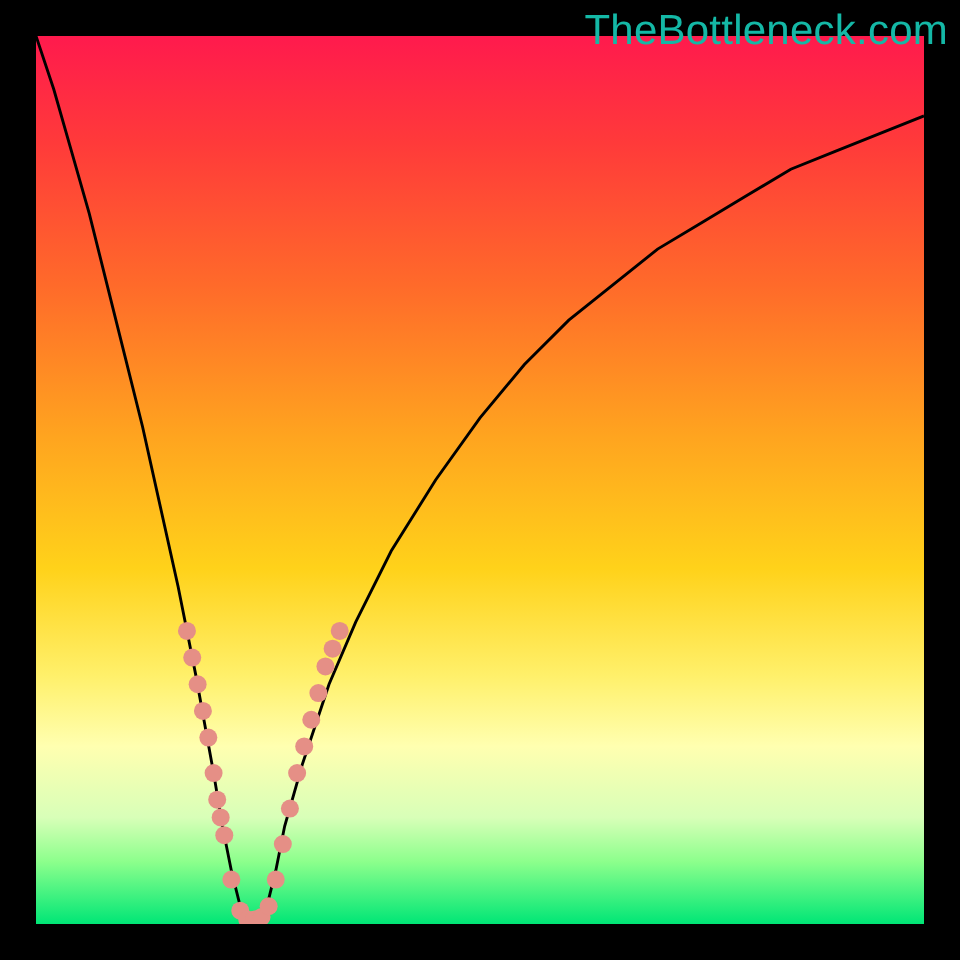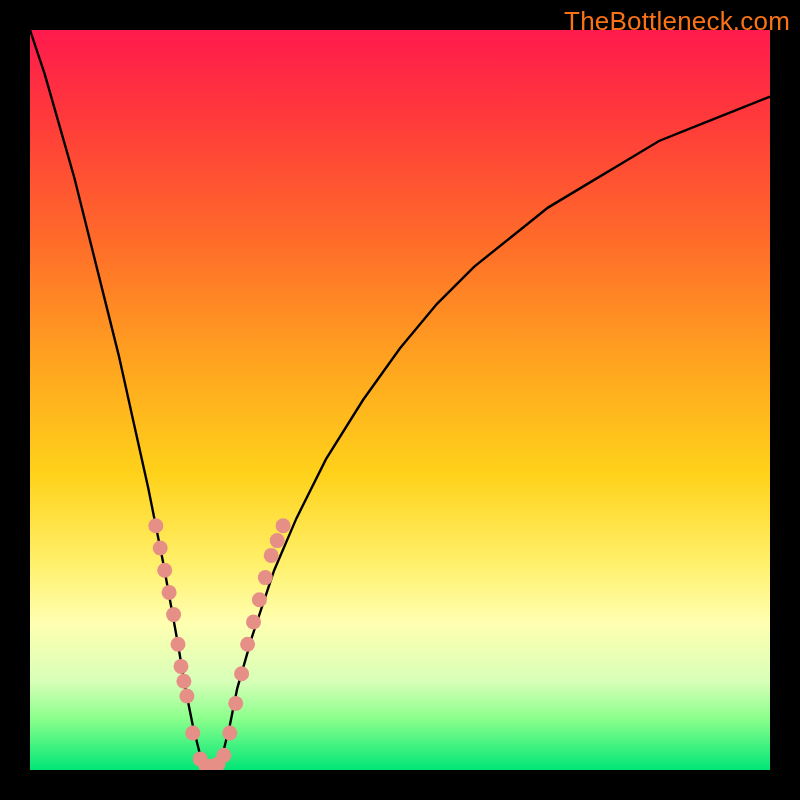--- a/index.html
+++ b/index.html
@@ -36,22 +36,22 @@
       #ffffb0 80%,
       #d8ffb8 88%,
       #8cff8c 93%,
       #00e676 100%
     );
   }
   .watermark {
     position: absolute;
     top: 6px;
     right: 10px;
-    color: #f97316;
-    font-size: 26px;
+    color: #14b8a6;
+    font-size: 35px;
     font-weight: 500;
     letter-spacing: 0.2px;
   }
   svg.curve {
     position: absolute;
     left: 0;
     top: 0;
     width: 740px;
     height: 740px;
   }

